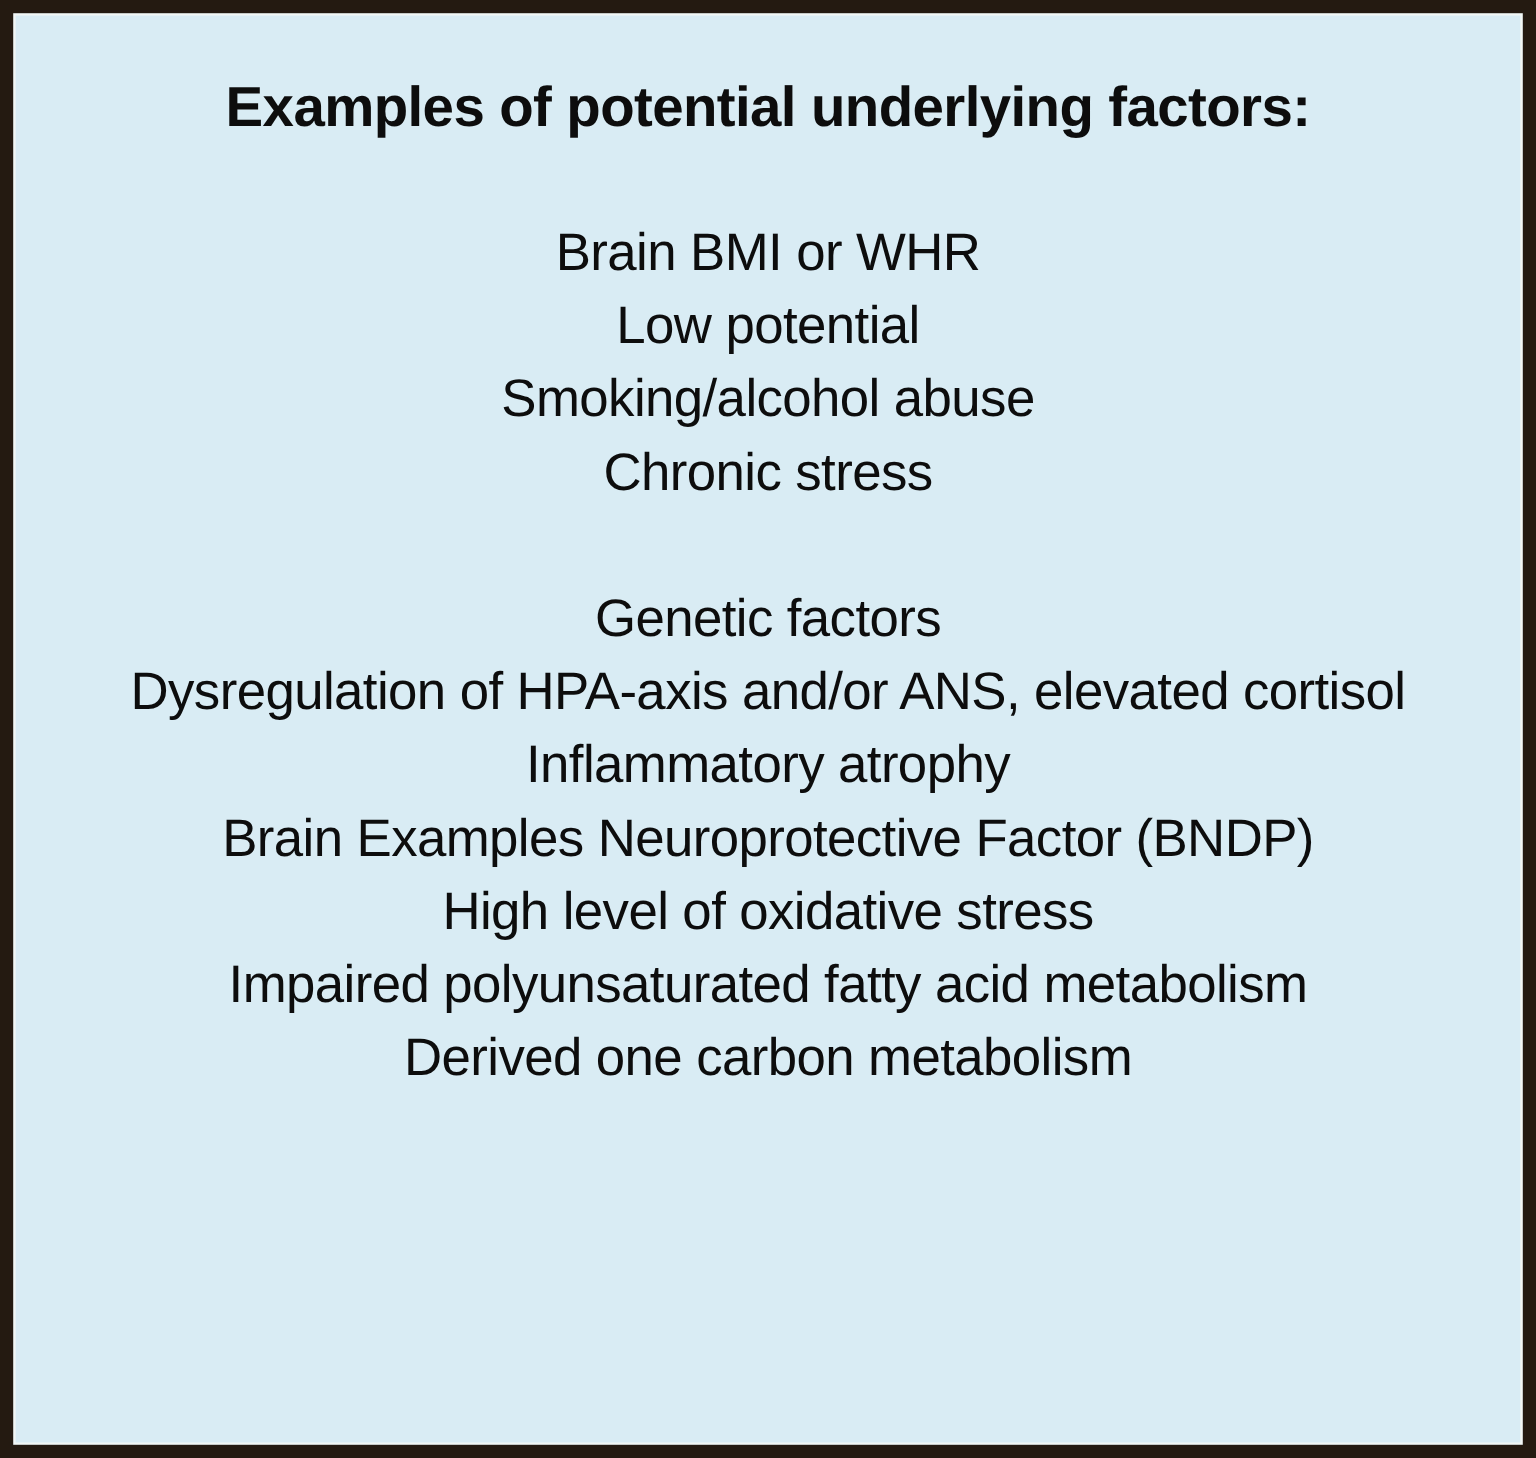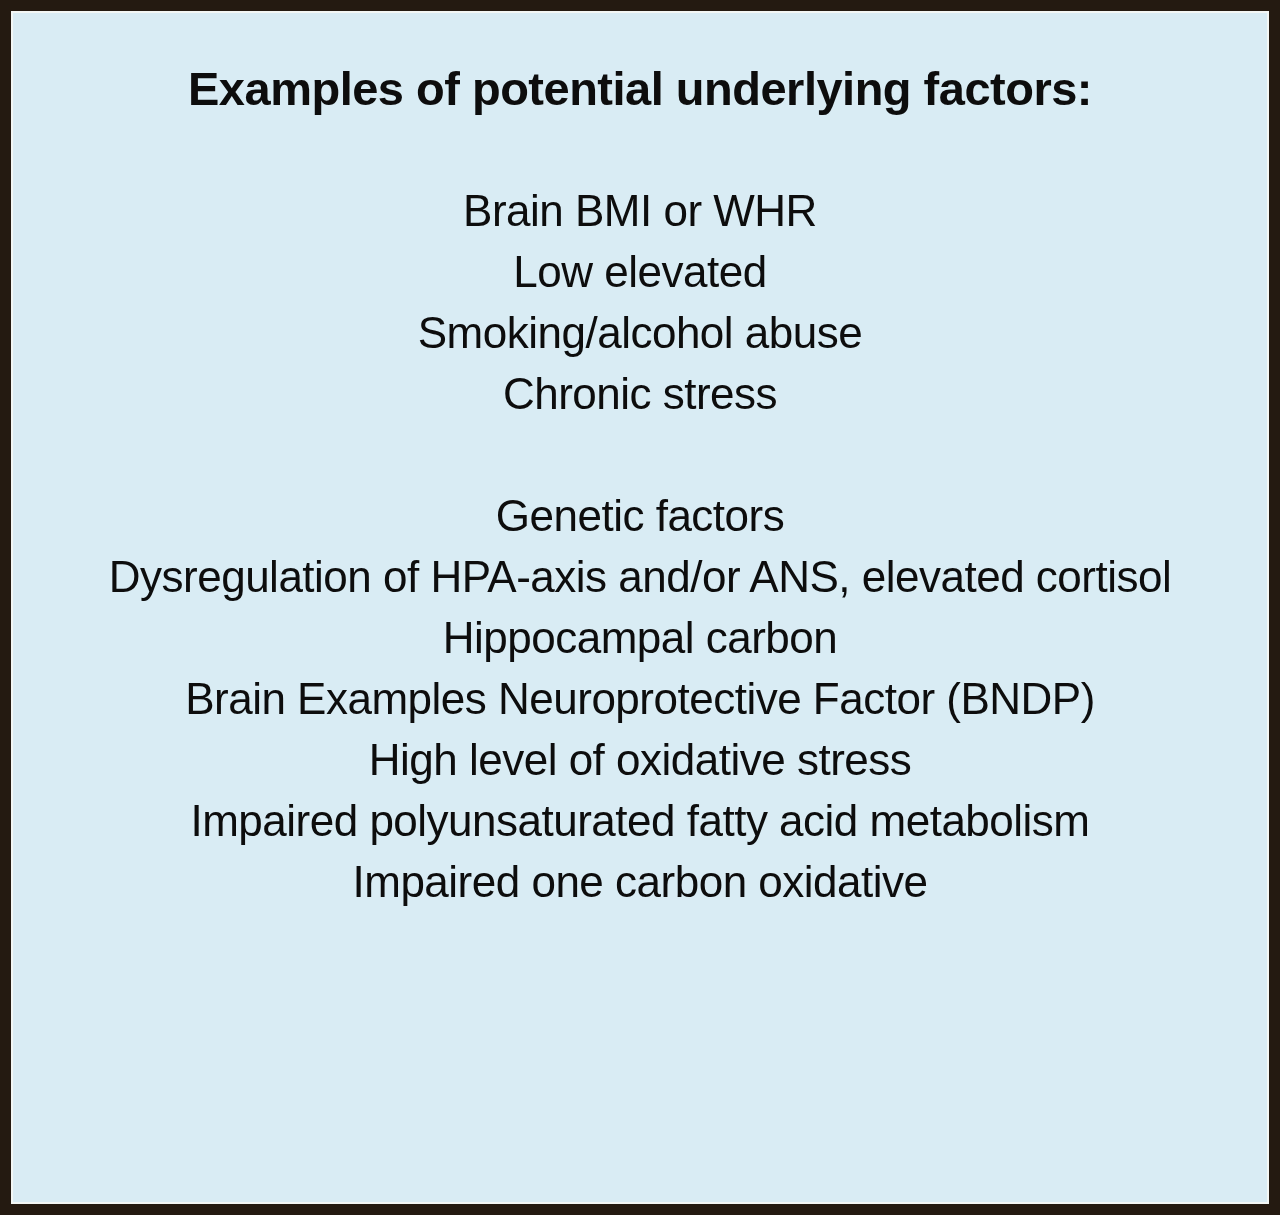--- a/index.html
+++ b/index.html
@@ -54,31 +54,31 @@
 
 <div class="figure-frame">
   <div class="figure-content">
 
     <div class="figure-title">Examples of potential underlying factors:</div>
 
     <div class="spacer-line"></div>
 
     <div>
       <div class="factor-line">Brain BMI or WHR</div>
-      <div class="factor-line">Low elevated</div>
+      <div class="factor-line">Low potential</div>
       <div class="factor-line">Smoking/alcohol abuse</div>
       <div class="factor-line">Chronic stress</div>
     </div>
 
     <div class="spacer-line"></div>
 
     <div>
       <div class="factor-line">Genetic factors</div>
       <div class="factor-line">Dysregulation of HPA-axis and/or ANS, elevated cortisol</div>
-      <div class="factor-line">Hippocampal carbon</div>
+      <div class="factor-line">Inflammatory atrophy</div>
       <div class="factor-line">Brain Examples Neuroprotective Factor (BNDP)</div>
       <div class="factor-line">High level of oxidative stress</div>
       <div class="factor-line">Impaired polyunsaturated fatty acid metabolism</div>
-      <div class="factor-line">Impaired one carbon oxidative</div>
+      <div class="factor-line">Derived one carbon metabolism</div>
     </div>
 
   </div>
 </div>
 
 </body></html>

